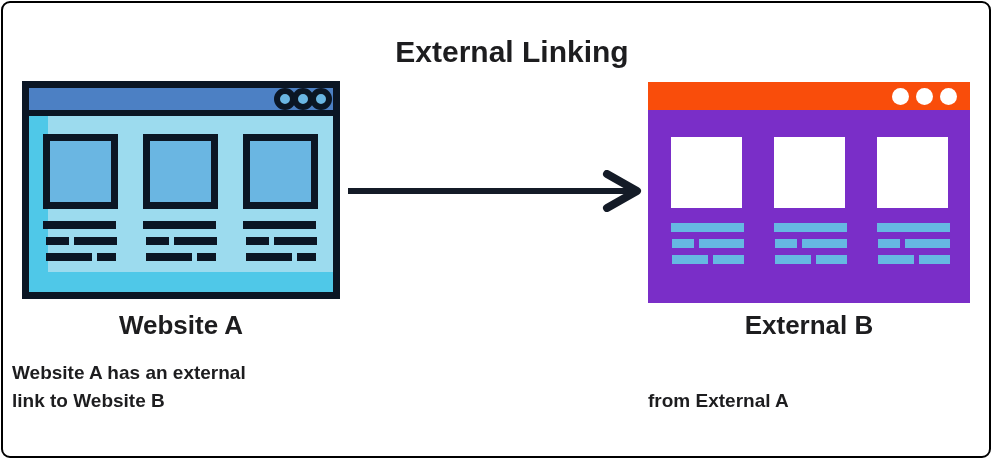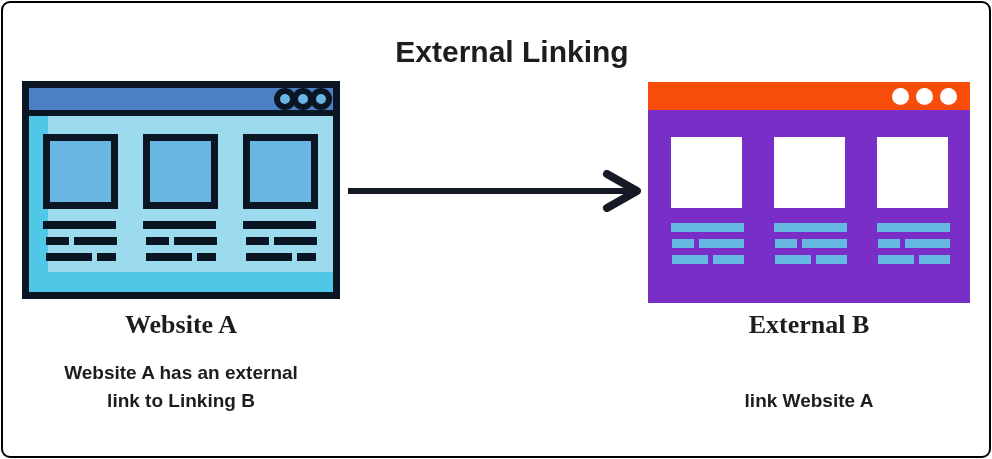--- a/index.html
+++ b/index.html
@@ -131,32 +131,30 @@
   }
 
   
   .label {
     position: absolute;
     top: 310px;
     font-size: 26px;
     font-weight: bold;
     color: var(--text, #1d1d1f);
     text-align: center;
-    font-family: Liberation Serif, serif;
   }
   .label-a { left: 22px; width: 318px; }
   .label-b { left: 648px; width: 322px; }
   .caption {
     position: absolute;
     top: 359px;
     font-size: 19px;
     font-weight: bold;
     line-height: 28px;
     color: var(--text, #1d1d1f);
-    text-align: center;
   }
   .caption-a { left: 12px; width: 338px; }
   .caption-b { left: 648px; width: 322px; }
 </style>
 </head>
 <body>
 
 <div class="canvas">
   <div class="frame"></div>
 
@@ -264,19 +262,19 @@
         </div>
       </div>
     </div>
   </div>
 
   <div class="label label-a">Website A</div>
   <div class="label label-b">External B</div>
 
   <div class="caption caption-a">
     <span>Website A has an external</span><br>
-    <span>link to Linking B</span>
+    <span>link to Website B</span>
   </div>
   <div class="caption caption-b">
     <br>
-    <span>link Website A</span>
+    <span>from External A</span>
   </div>
 </div>
 
 </body></html>

